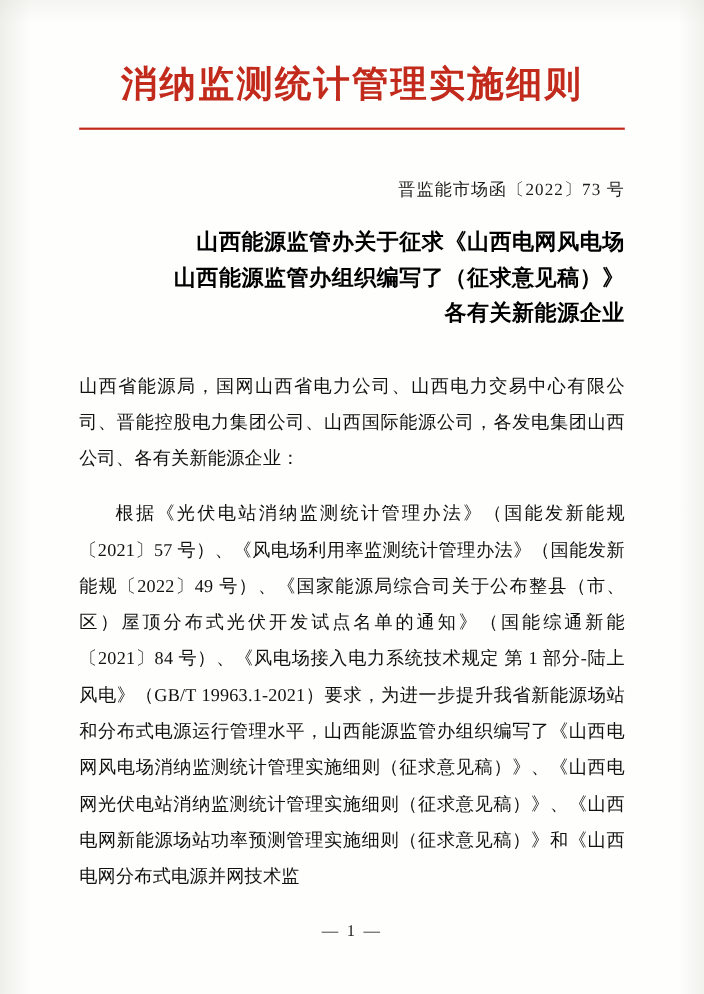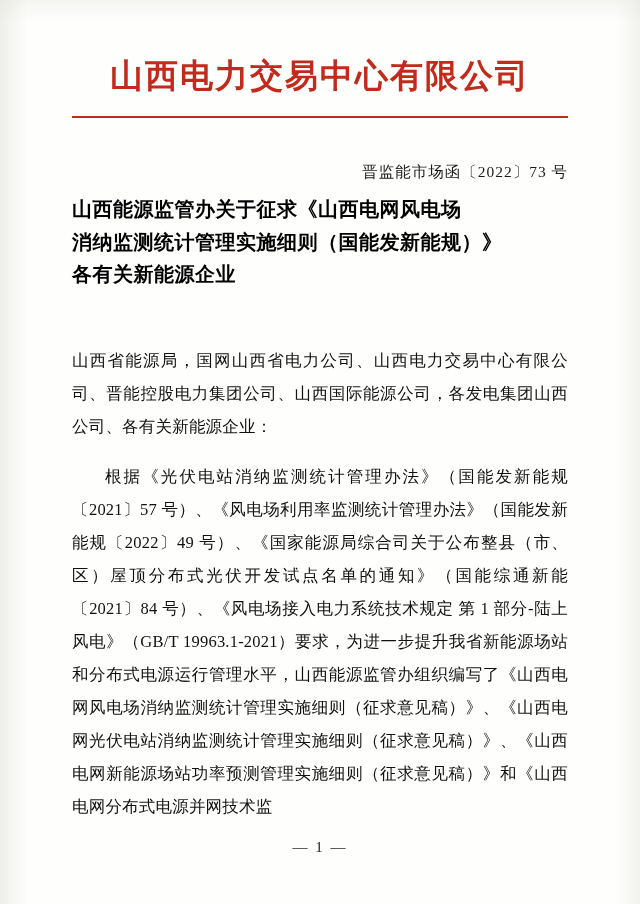--- a/index.html
+++ b/index.html
@@ -49,44 +49,44 @@
     margin: 22px 0 0 0;
     height: 2px;
     background: #c22a1c;
   }
   .doc-number {
     text-align: right;
     font-size: 15.5px;
     color: #1a1a1a;
     letter-spacing: 1px;
     margin-top: 44px;
-    margin-bottom: 10px;
+    margin-bottom: 20px;
   }
   .doc-title {
-    text-align: left;
+    text-align: right;
     font-family: "DejaVu Serif", "Liberation Serif", serif;
     font-weight: bold;
     font-size: 20px;
     line-height: 1.62;
     color: #000;
     letter-spacing: 0.5px;
   }
   .doc-title div {
     white-space: nowrap;
   }
   .recipients, .para {
     font-size: 16.5px;
     line-height: 2.0;
     color: #111;
     text-align: justify;
     text-justify: inter-ideograph;
     letter-spacing: 0.2px;
   }
   .recipients {
-    margin-top: 54px;
+    margin-top: 34px;
   }
   .para {
     margin-top: 16px;
     text-indent: 2em;
   }
   .page-footer {
     position: absolute;
     left: 0;
     right: 0;
     bottom: 48px;
@@ -95,29 +95,29 @@
     color: #222;
     letter-spacing: 2px;
   }
 </style>
 </head>
 <body>
 
 <div class="page">
   <div class="doc-body">
 
-    <div class="masthead">山西电力交易中心有限公司</div>
+    <div class="masthead">消纳监测统计管理实施细则</div>
 
     <div class="masthead-rule"></div>
 
     <div class="doc-number">晋监能市场函〔2022〕73 号</div>
 
     <div class="doc-title">
       <div>山西能源监管办关于征求《山西电网风电场</div>
-      <div>消纳监测统计管理实施细则（国能发新能规）》</div>
+      <div>山西能源监管办组织编写了（征求意见稿）》</div>
       <div>各有关新能源企业</div>
     </div>
 
     <p class="recipients">山西省能源局，国网山西省电力公司、山西电力交易中心有限公司、晋能控股电力集团公司、山西国际能源公司，各发电集团山西公司、各有关新能源企业：</p>
 
     <p class="para">根据《光伏电站消纳监测统计管理办法》（国能发新能规〔2021〕57 号）、《风电场利用率监测统计管理办法》（国能发新能规〔2022〕49 号）、《国家能源局综合司关于公布整县（市、区）屋顶分布式光伏开发试点名单的通知》（国能综通新能〔2021〕84 号）、《风电场接入电力系统技术规定 第 1 部分-陆上风电》（GB/T 19963.1-2021）要求，为进一步提升我省新能源场站和分布式电源运行管理水平，山西能源监管办组织编写了《山西电网风电场消纳监测统计管理实施细则（征求意见稿）》、《山西电网光伏电站消纳监测统计管理实施细则（征求意见稿）》、《山西电网新能源场站功率预测管理实施细则（征求意见稿）》和《山西电网分布式电源并网技术监</p>
 
   </div>
 
   <div class="page-footer">— 1 —</div>

